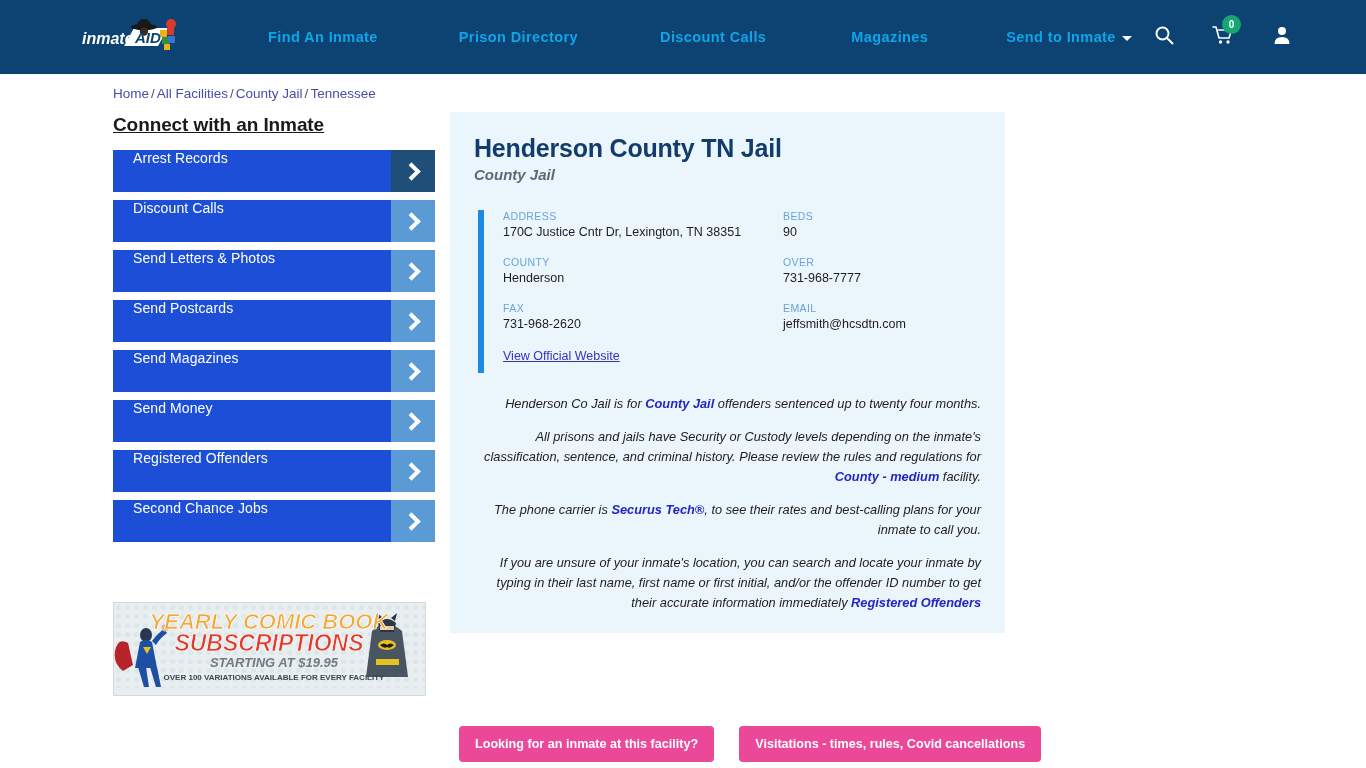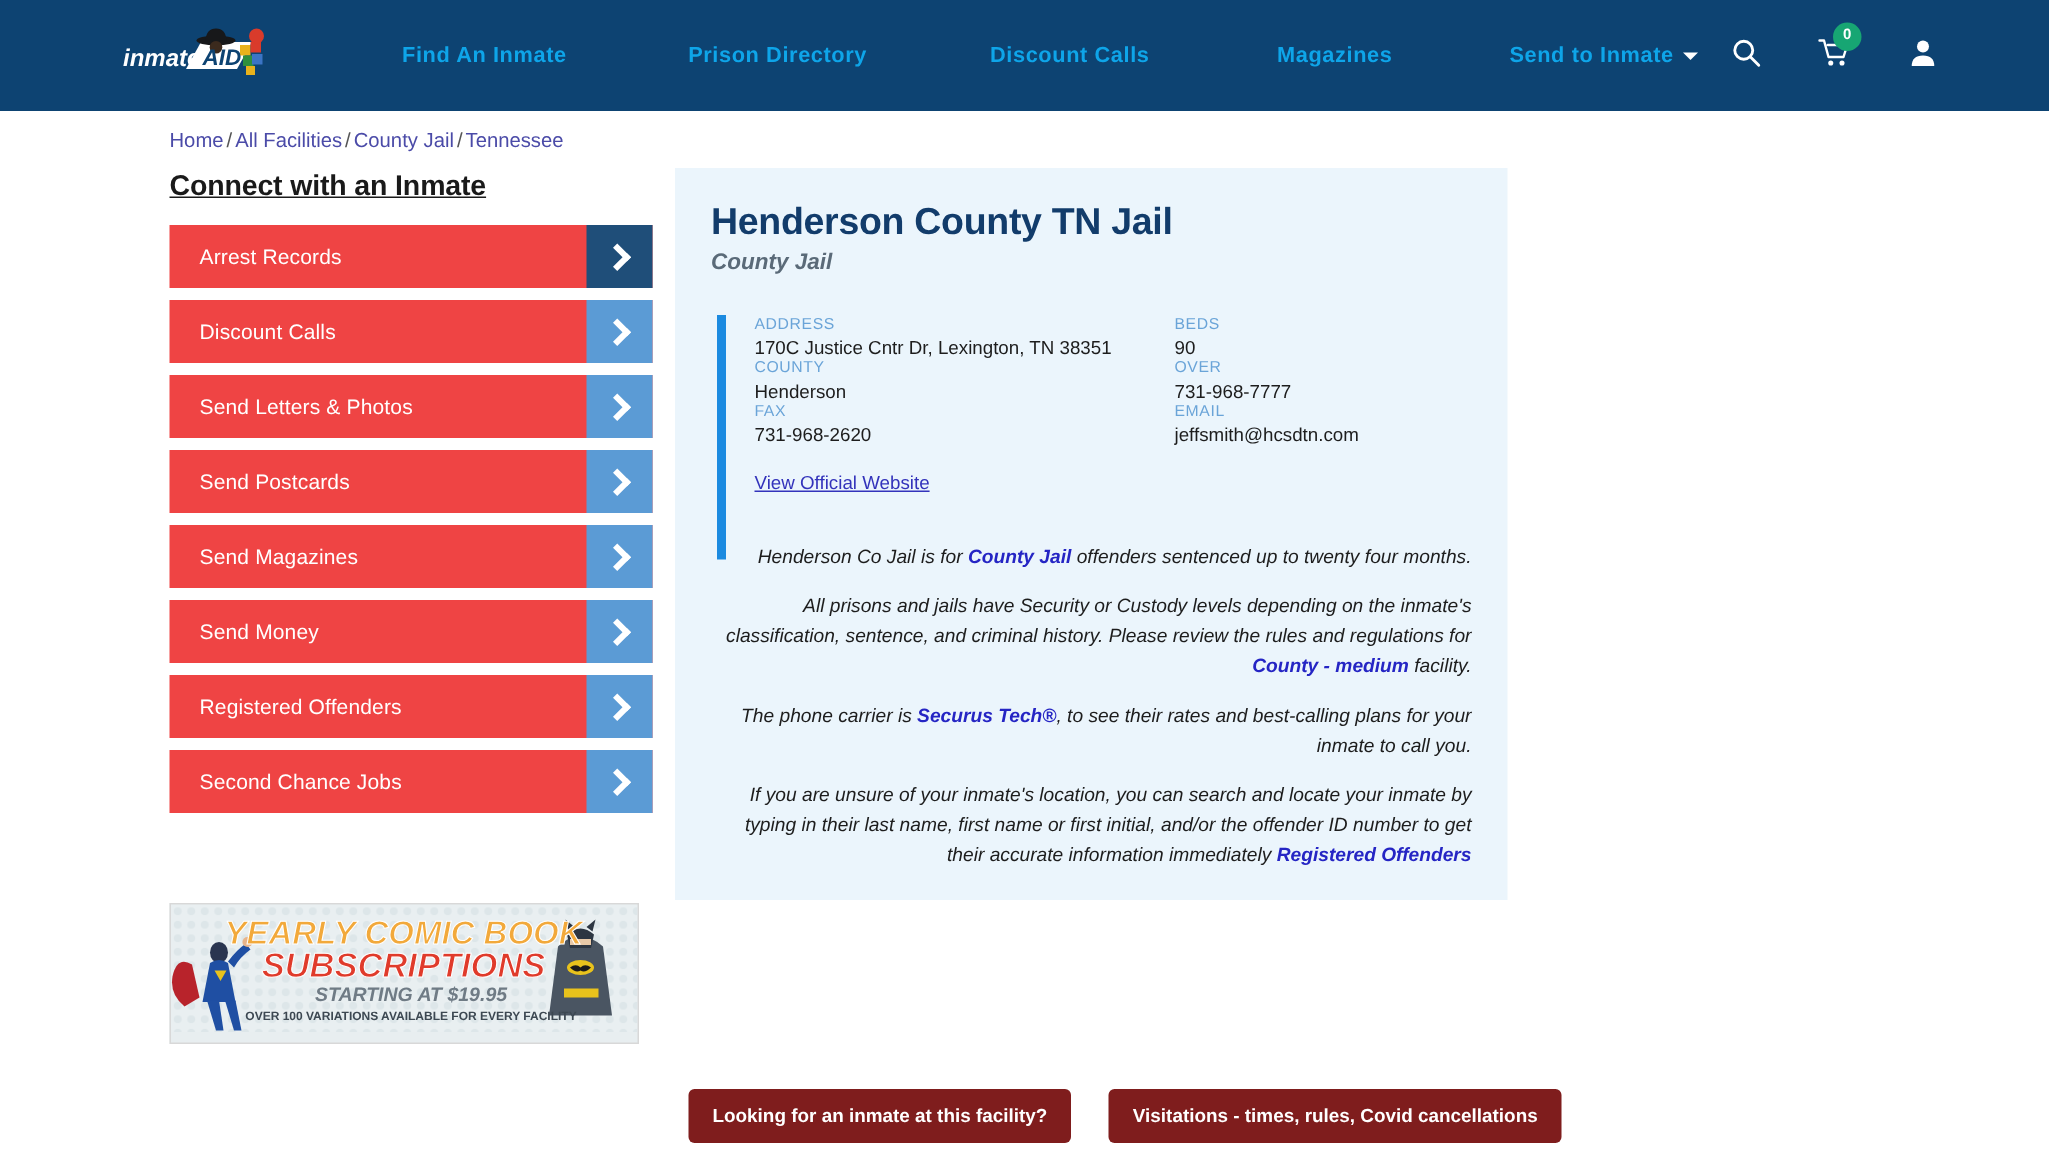--- a/index.html
+++ b/index.html
@@ -85,23 +85,23 @@
   
   .sidebar { position: absolute; left: 113px; top: 40px; width: 322px; }
   .sidebar-title {
     font-size: 19px; font-weight: bold; color: #1a1a1a;
     text-decoration: underline; letter-spacing: -0.1px;
     margin: 0 0 14px 0;
   }
   .side-item {
     position: relative;
     height: 42px;
-    background: #ef4444;
+    background: #1d4ed8;
     margin-bottom: 8px;
-    display: flex; align-items: center;
+    display: flex; 
     cursor: pointer;
   }
   .side-item .label {
     color: #ffffff;
     font-size: 14px;
     padding-left: 20px;
     letter-spacing: 0.1px;
   }
   .side-arrow {
     position: absolute; right: 0; top: 0;
@@ -152,20 +152,21 @@
     padding-left: 29px;
   }
   .info-accent {
     position: absolute; left: 4px; top: 0;
     width: 6px; height: 163px;
     background: #1b8ae0;
   }
   .info-grid {
     display: grid;
     grid-template-columns: 280px 1fr;
+    row-gap: 17px;
   }
   .info-label {
     font-size: 10.5px; color: #6aa4d8; letter-spacing: 0.4px;
     margin-bottom: 3px;
   }
   .info-value { font-size: 12.5px; color: #1d1d1d; }
   .official-link {
     display: inline-block;
     margin-top: 18px;
     font-size: 12.5px;
@@ -184,21 +185,21 @@
     text-align: right;
   }
   .desc p:last-child { margin-bottom: 0; }
   .desc b { color: #2525c4; font-weight: bold; font-style: italic; }
 
   .cta-row {
     position: absolute; left: 459px; top: 652px;
     display: flex; gap: 25px;
   }
   .cta-btn {
-    background: #7f1d1d;
+    background: #ec4899;
     color: #ffffff;
     font-size: 12.6px;
     font-weight: bold;
     border: none;
     border-radius: 4px;
     padding: 11px 16px;
     cursor: pointer;
     white-space: nowrap;
     font-family: "Liberation Sans", sans-serif;
   }

